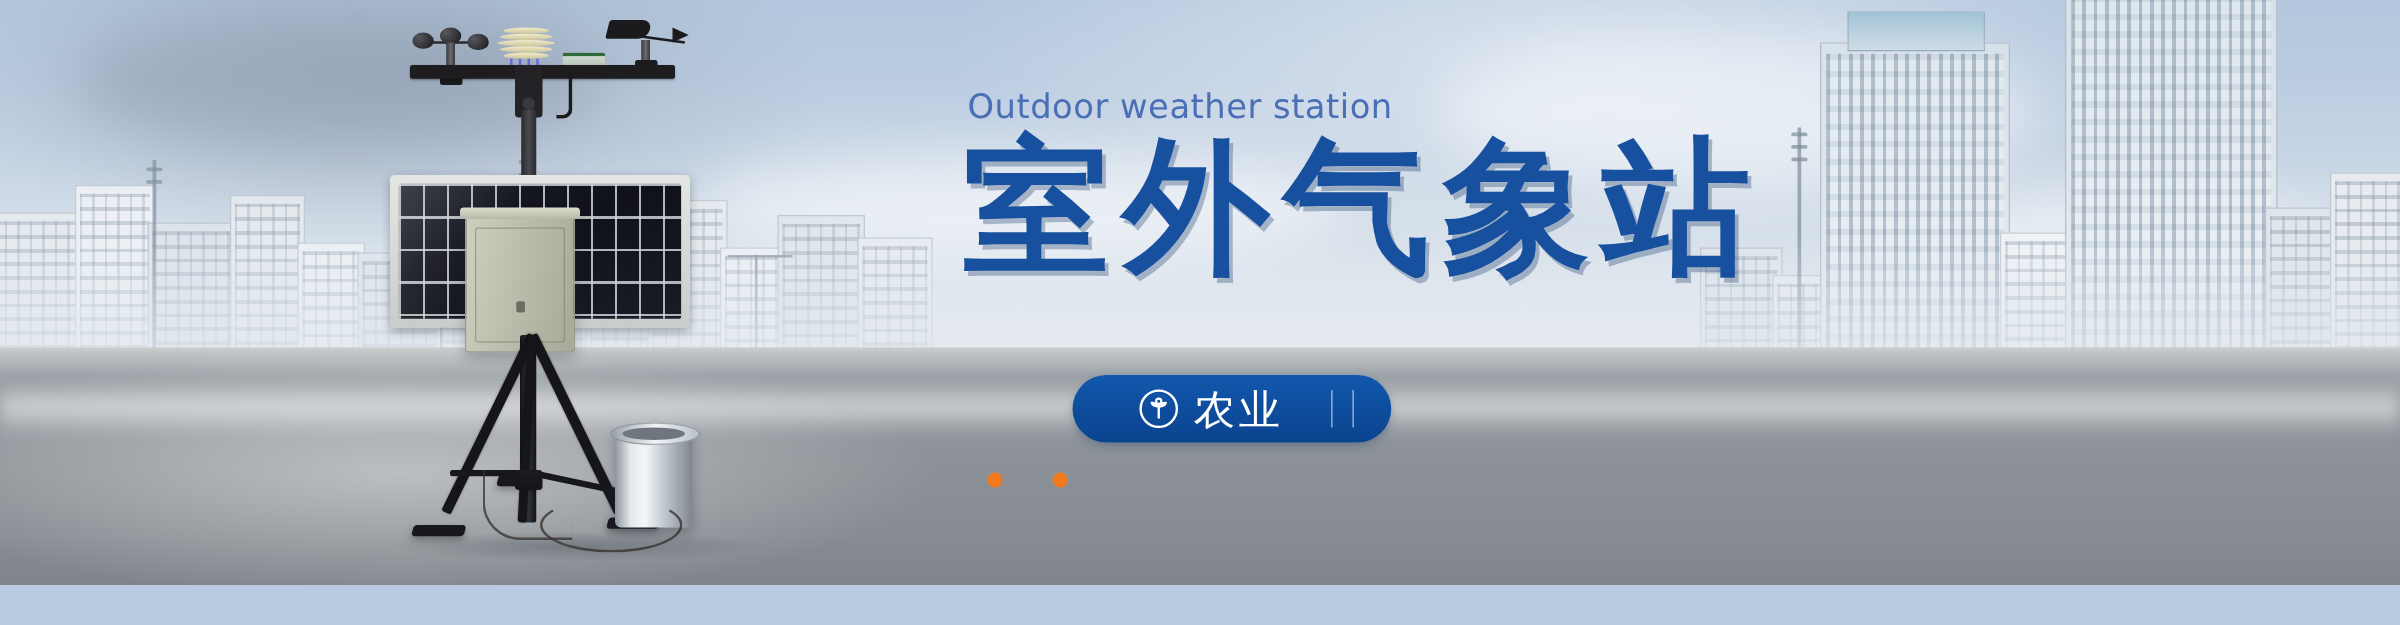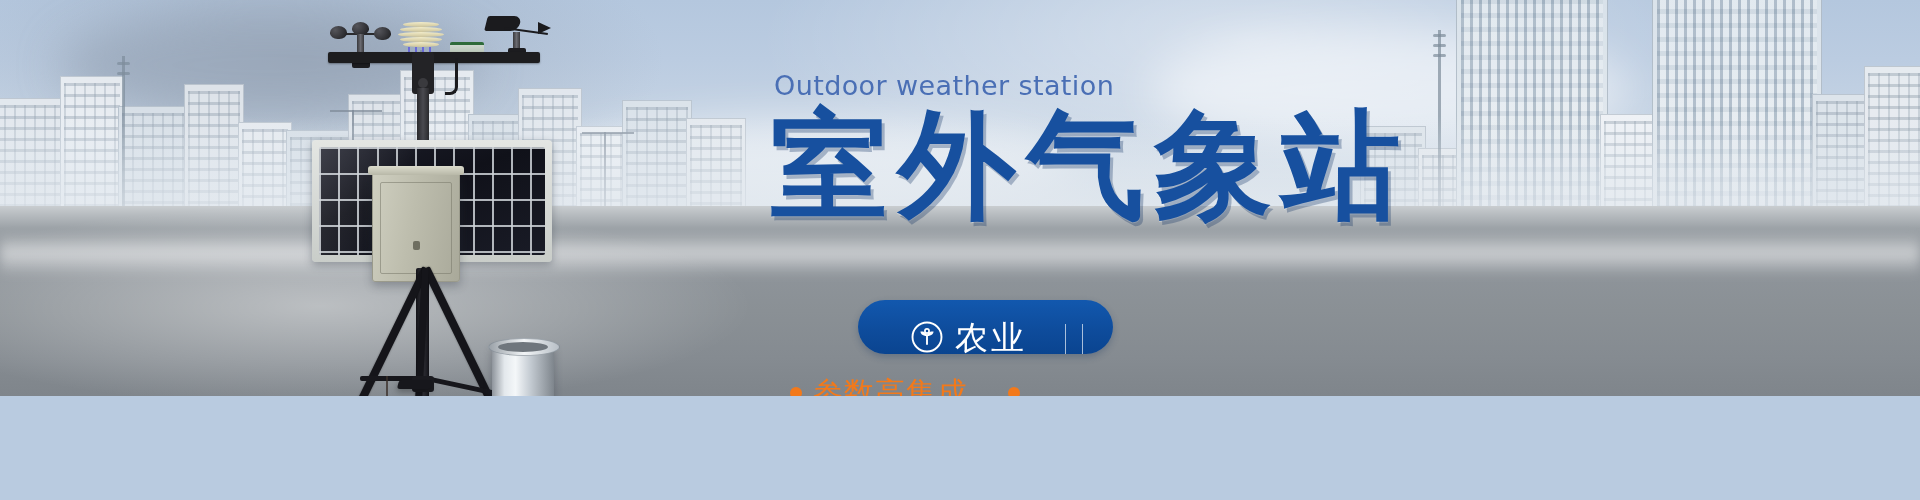--- a/index.html
+++ b/index.html
@@ -3,21 +3,21 @@
 <meta charset="utf-8">
 <style>
   html,body{margin:0;padding:0;}
   body{
     width:1920px;height:500px;overflow:hidden;
     font-family:"Liberation Sans","DejaVu Sans",sans-serif;
     background:#b9cbe0;
   }
 
   .banner{
-    position:relative;width:1920px;height:396px;overflow:hidden;
+    position:relative;width:1920px;height:468px;overflow:hidden;
     background:
       linear-gradient(180deg,#b7c9df 0%,#c3d2e4 22%,#d2dde9 42%,#dfe6ee 55%,#e7ebef 62%,#dfe2e4 66%,#ffffff00 67%),
       linear-gradient(180deg,#bdcee2 0%,#bdcee2 60%,#9aa1a7 62%,#8e959b 100%);
   }
 
   
   .sky{
     position:absolute;left:0;top:0;width:1920px;height:330px;
     background:
       radial-gradient(ellipse 520px 200px at 300px 60px, rgba(150,162,178,.55), rgba(150,162,178,0) 70%),
@@ -177,21 +177,21 @@
   .headline{
     margin:0;font-size:118px;line-height:1.02;font-weight:700;color:#17509f;
     letter-spacing:10px;
     text-shadow:3px 4px 0 rgba(12,45,95,.30), 0 1px 0 rgba(255,255,255,.35);
     font-family:"DejaVu Sans","Liberation Sans",sans-serif;
     white-space:nowrap;
   }
 
   .pill{
     position:absolute;left:858px;top:300px;
-    display:flex;align-items:flex-end;gap:16px;
+    display:flex;align-items:center;gap:16px;
     background:linear-gradient(180deg,#1258ae 0%,#0e4c9c 55%,#0a4490 100%);
     border-radius:30px;height:54px;padding:0 30px;box-sizing:border-box;
     box-shadow:0 3px 7px rgba(20,50,95,.28);
   }
   .pill-item{display:flex;align-items:center;gap:11px;padding:0 22px;}
   .pill-item span{
     color:#fff;font-size:33px;font-weight:500;letter-spacing:3px;line-height:1;
     font-family:"DejaVu Sans","Liberation Sans",sans-serif;
   }
   .pill-sep{width:1px;height:30px;background:rgba(255,255,255,.65);}
@@ -371,20 +371,19 @@
 
 
     <div class="pill-sep"></div>
 
 
   </div>
 
   <div class="bullets">
     <div class="bullet">
       <i class="dot"></i>
-      <span>参数高集成</span>
     </div>
     <div class="bullet">
       <i class="dot"></i>
     </div>
   </div>
 
 </div>
 
 </body></html>

